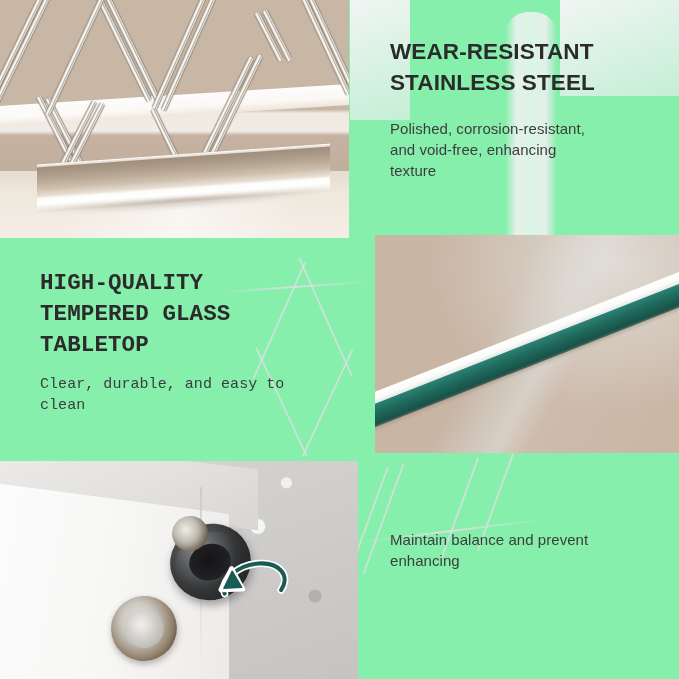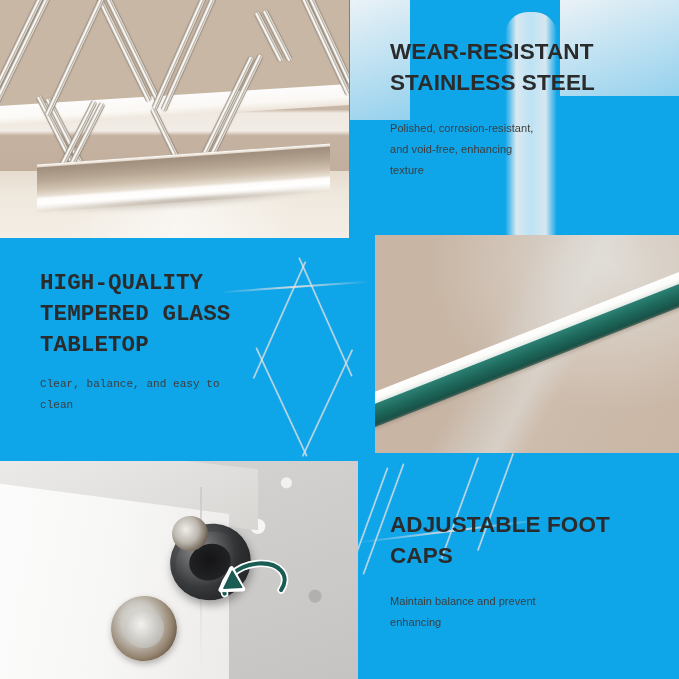--- a/index.html
+++ b/index.html
@@ -6,41 +6,41 @@
   * { margin:0; padding:0; box-sizing:border-box; }
   html, body {
     width:679px; height:679px;
     background:#fbfbfc;
     font-family:"Liberation Sans", sans-serif;
     overflow:hidden;
   }
   .sheet {
     position:relative;
     width:679px; height:679px;
-    background:#0ea5e9;
+    background:#86efac;
   }
 
   
   .panel { position:absolute; overflow:hidden; }
 
   
   .txt { position:absolute; overflow:hidden; background:transparent; }
   .txt .inner { position:absolute; }
   .heading {
     color:#2b2b2b;
     font-weight:bold;
     font-size:22.5px;
     line-height:31px;
     letter-spacing:0.1px;
     white-space:pre-line;
   }
   .body {
     color:#3d3d3d;
     font-weight:normal;
-    font-size:11px;
+    font-size:15px;
     line-height:21px;
     letter-spacing:0.05px;
     white-space:pre-line;
   }
   .gap12 { margin-top:13px; }
   .gap18 { margin-top:20px; }
 
   
   .ghost { position:absolute; pointer-events:none; }
 
@@ -319,21 +319,21 @@
 and void-free, enhancing
 texture</div>
     </div>
   </div>
 
   <div class="txt" style="left:22px;top:258px;width:330px;height:190px;font-family:Liberation Mono, monospace;">
     <div class="inner" style="left:18px;top:10px;width:300px;">
       <div class="heading">HIGH-QUALITY
 TEMPERED GLASS
 TABLETOP</div>
-      <div class="body gap12">Clear, balance, and easy to
+      <div class="body gap12">Clear, durable, and easy to
 clean</div>
     </div>
   </div>
 
   <div class="panel" id="photo-glass">
     <div class="p2-bg"></div>
     <div class="p2-bg-soft"></div>
     <div class="p2-glassline">
       <div class="shine"></div>
       <div class="green"></div>
@@ -362,20 +362,18 @@
         <path d="M14 55 A46 30 0 1 1 96 73" fill="none" stroke="#ffffff" stroke-width="11" stroke-linecap="round"></path>
         <path d="M14 55 A46 30 0 1 1 96 73" fill="none" stroke="#1a5c54" stroke-width="6" stroke-linecap="round"></path>
         <path d="M34 22 L10 48 L42 56 Z" fill="#ffffff" stroke="#ffffff" stroke-width="7" stroke-linejoin="round"></path>
         <path d="M34 26 L15 47 L41 53 Z" fill="#1a5c54" stroke="#1a5c54" stroke-width="2" stroke-linejoin="round"></path>
       </g>
     </svg>
   </div>
 
   <div class="txt" style="left:376px;top:495px;width:300px;height:150px;">
     <div class="inner" style="left:14px;top:14px;width:280px;">
-      <div class="heading">ADJUSTABLE FOOT
-CAPS</div>
       <div class="body gap18">Maintain balance and prevent
 enhancing</div>
     </div>
   </div>
 
 </div>
 
 </body></html>

